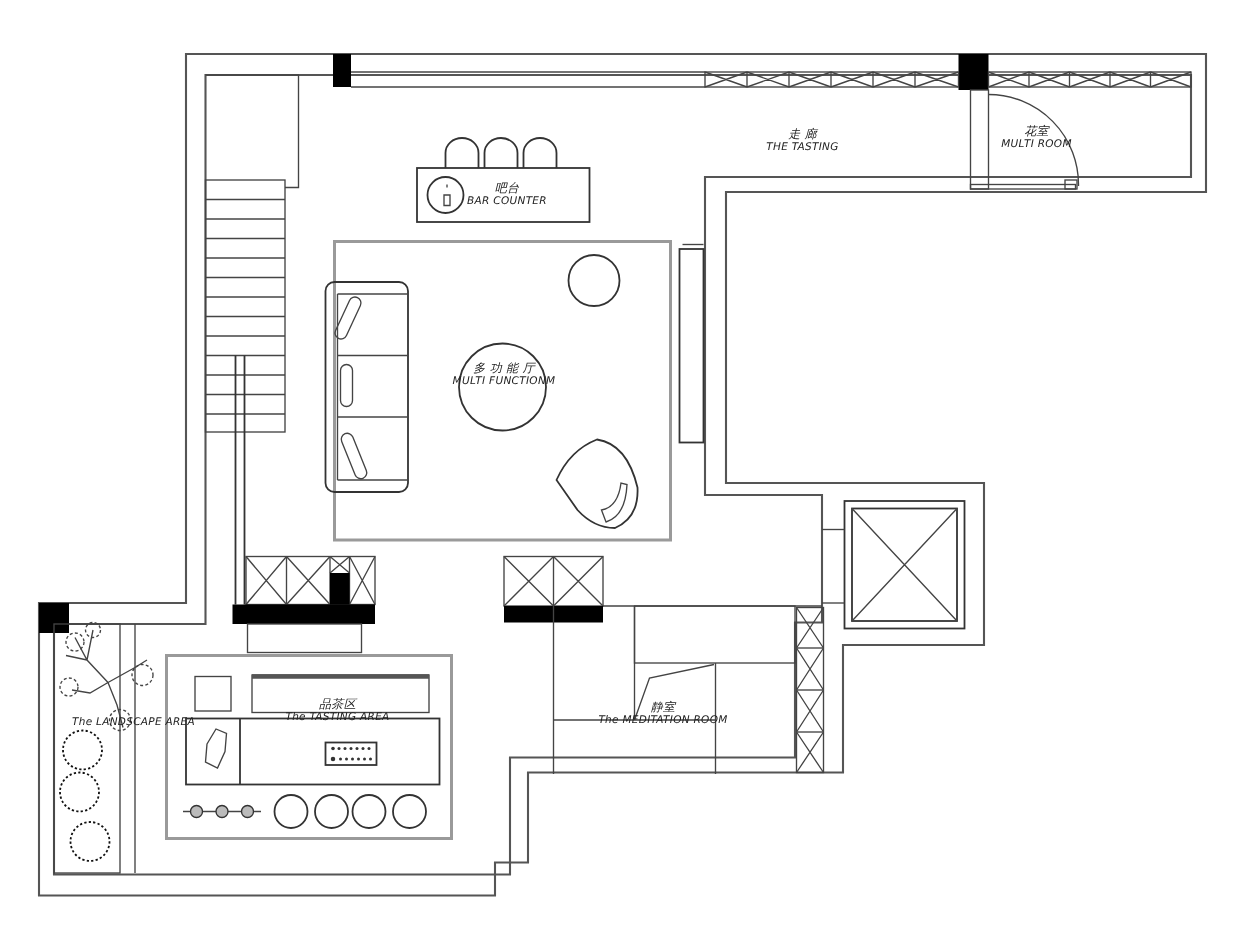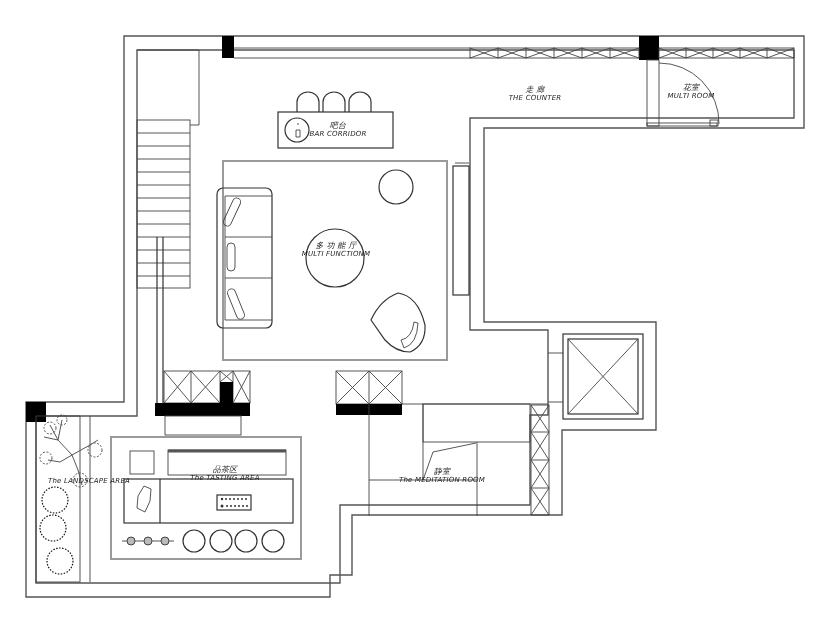--- a/index.html
+++ b/index.html
@@ -196,29 +196,29 @@
     <path class="thin" d="M568,339 L638,414 M638,339 L568,414"></path>
     <line class="thin" x1="548" y1="353" x2="563" y2="353"></line>
     <line class="thin" x1="548" y1="402" x2="563" y2="402"></line>
   </g>
 
   <path class="thin" d="M455,163 H469"></path>
 </svg>
 
 <div class="lbl" style="left:500px;top:85px;width:70px;">
   <span class="cn">走 廊</span>
-  <span>THE COUNTER</span>
+  <span>THE TASTING</span>
 </div>
 <div class="lbl" style="left:658px;top:83px;width:66px;">
   <span class="cn">花室</span>
   <span>MULTI ROOM</span>
 </div>
 <div class="lbl" style="left:300px;top:121px;width:76px;">
   <span class="cn">吧台</span>
-  <span>BAR CORRIDOR</span>
+  <span>BAR COUNTER</span>
 </div>
 <div class="lbl" style="left:296px;top:241px;width:80px;">
   <span class="cn">多 功 能 厅</span>
   <span>MULTI FUNCTIONM</span>
 </div>
 <div class="lbl" style="left:180px;top:465px;width:90px;text-align:center;">
   <span class="cn">品茶区</span>
   <span>The TASTING AREA</span>
 </div>
 <div class="lbl" style="left:36px;top:477px;width:106px;">

